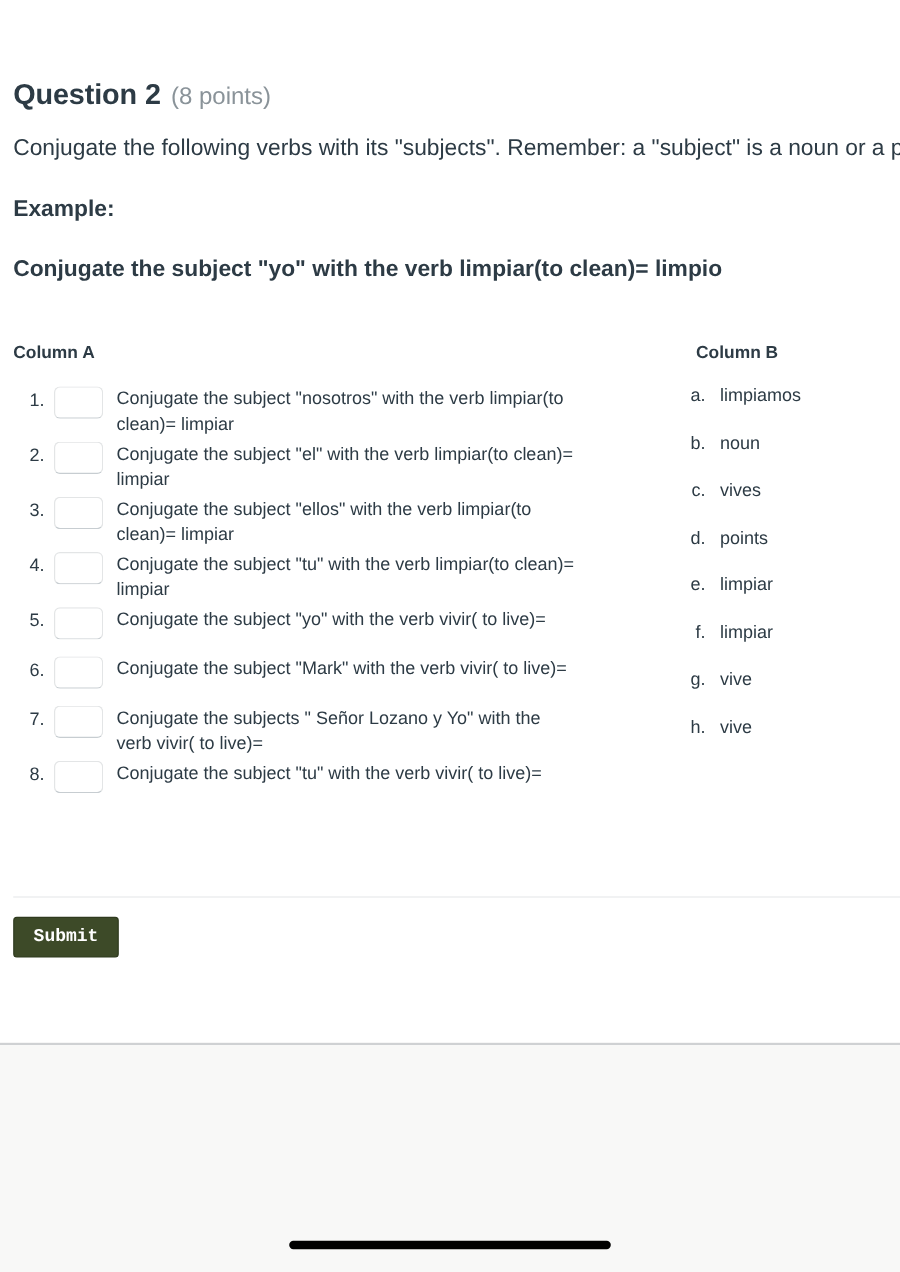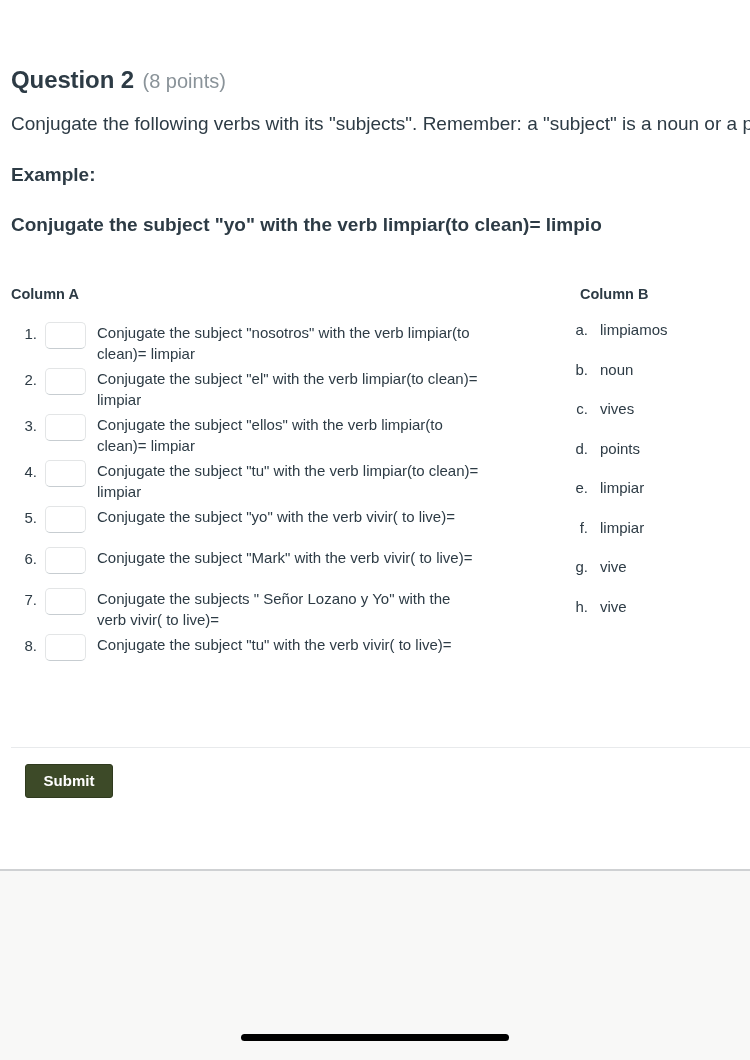--- a/index.html
+++ b/index.html
@@ -192,30 +192,30 @@
   .footer-divider {
     position: absolute;
     left: 11px;
     top: 703px;
     width: 1000px;
     height: 1px;
     background: #e8eaec;
   }
   .submit-button {
     position: absolute;
-    left: 25px;
+    left: 11px;
     top: 720px;
     min-width: 88px;
     height: 34px;
     padding: 0 14px;
     background: #3d4a28;
     border: 1px solid #2f3a1e;
     border-radius: 3px;
     color: #ffffff;
-    font-family: Liberation Sans, sans-serif;
+    font-family: Liberation Mono, monospace;
     font-size: 15px;
     font-weight: bold;
     line-height: 32px;
     text-align: center;
     cursor: pointer;
     box-sizing: border-box;
   }
 
   
   .sheet-bottom-rule {

